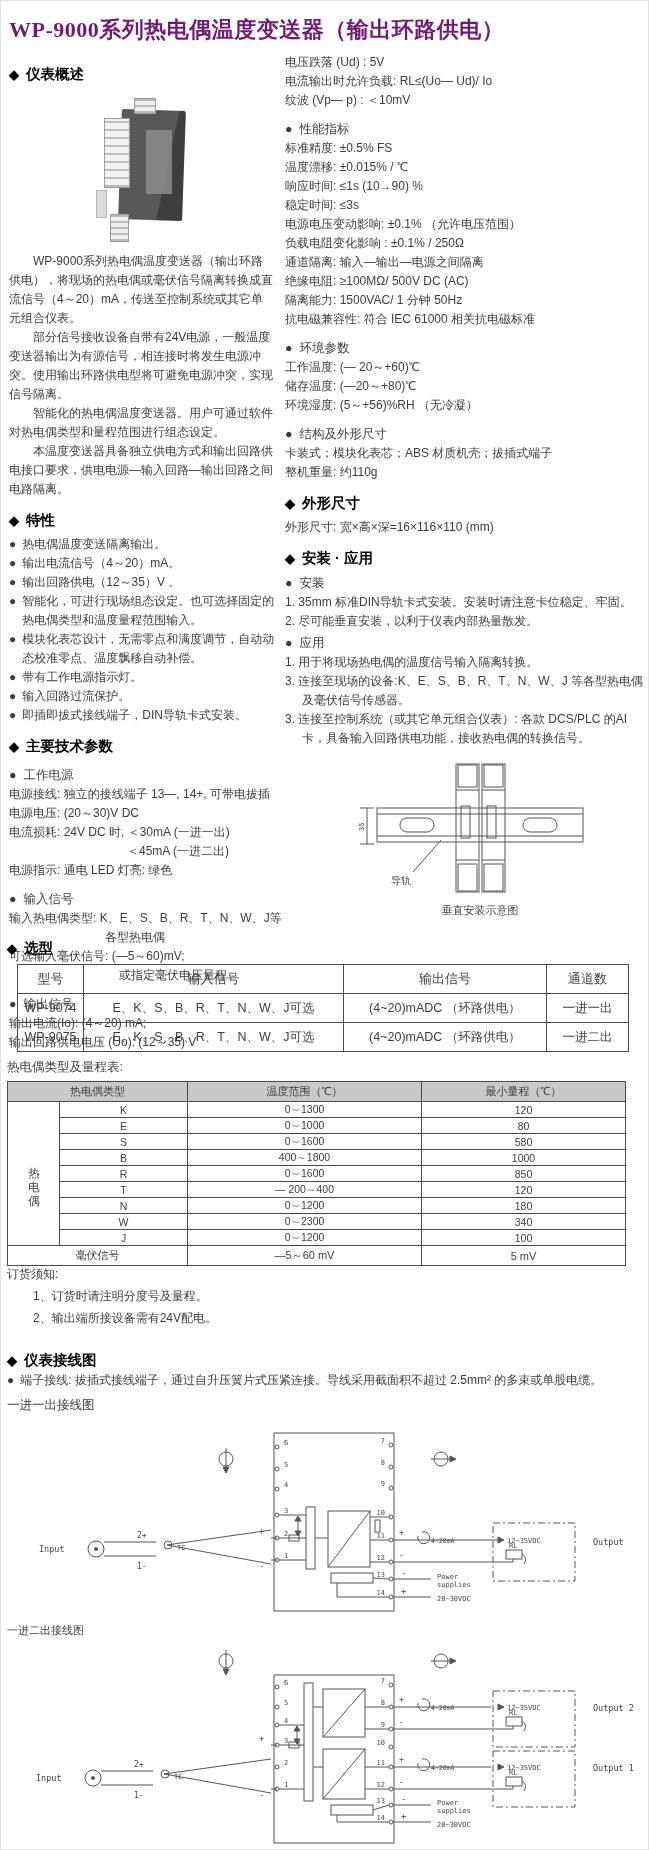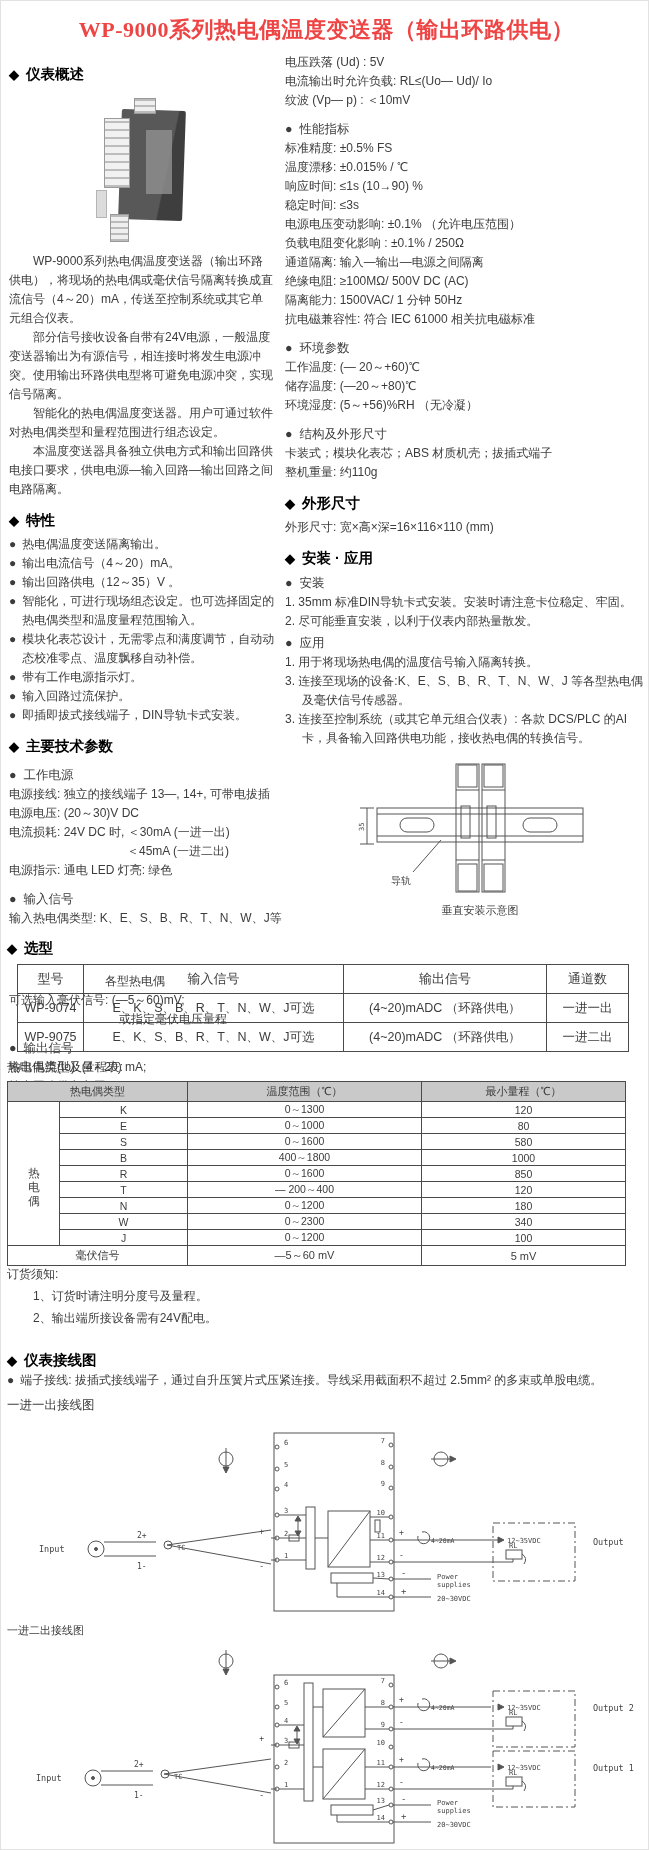--- a/index.html
+++ b/index.html
@@ -3,31 +3,31 @@
 <meta charset="utf-8">
 <style>
   * { box-sizing: border-box; margin: 0; padding: 0; }
   html,body { background:#fff; }
   body { font-family:"Liberation Sans", sans-serif; color:#3c3c3c; }
   .page { position:relative; width:649px; height:1850px; background:#fff;
           border:1px solid #e2e2e2; overflow:hidden; }
 
   .title { position:absolute; left:8px; top:14px; width:635px;
            font-family:"Liberation Serif", serif; font-weight:bold;
-           font-size:22px; color:#ef4444; letter-spacing:0.5px;text-align:center; }
+           font-size:22px; color:#701a75; letter-spacing:0.5px; }
 
   .col-left  { position:absolute; left:8px;  top:52px; width:266px; }
   .col-right { position:absolute; left:284px; top:52px; width:362px; }
 
   .sec-head { font-size:14.5px; font-weight:bold; color:#000000; margin:12px 0 5px; }
   .sec-head .dm { margin-right:7px; font-size:13px; }
   .line  { font-size:12px; line-height:19px; }
   .nowrap { white-space:nowrap; }
   .indent1 { padding-left:118px; }
-  .indent2 { padding-left:96px;margin-top:44px; }
+  .indent2 { padding-left:96px; }
   .indent3 { padding-left:110px; }
   .para { font-size:12px; line-height:19px; text-indent:2em; }
   .b-row { font-size:12px; line-height:19px; display:flex; }
   .b-row .dot { margin-right:6px; flex:0 0 auto; }
   .sub-head { font-size:12.5px; line-height:20px; margin-top:9px; display:flex; }
   .sub-head .dot { margin-right:7px; }
   .num-item { font-size:12px; line-height:19px; padding-left:17px; text-indent:-17px; }
 
   
   .photo { position:relative; width:160px; height:152px; margin:10px auto 6px; }

